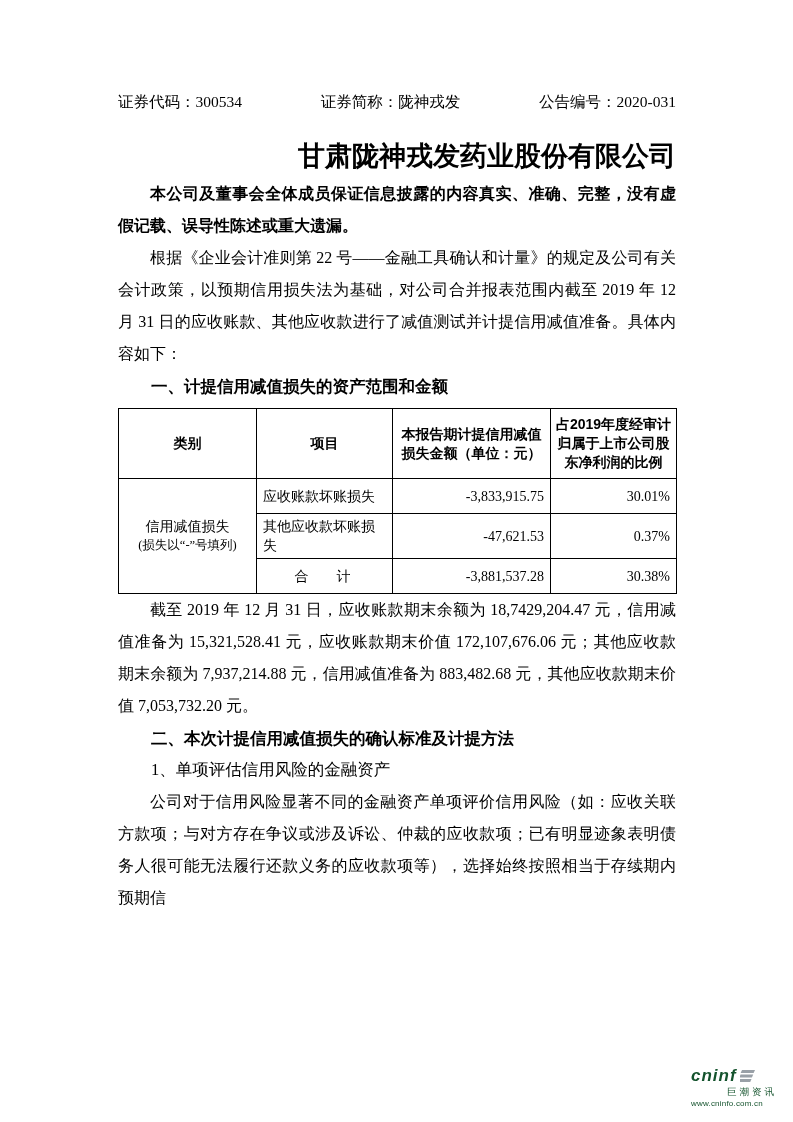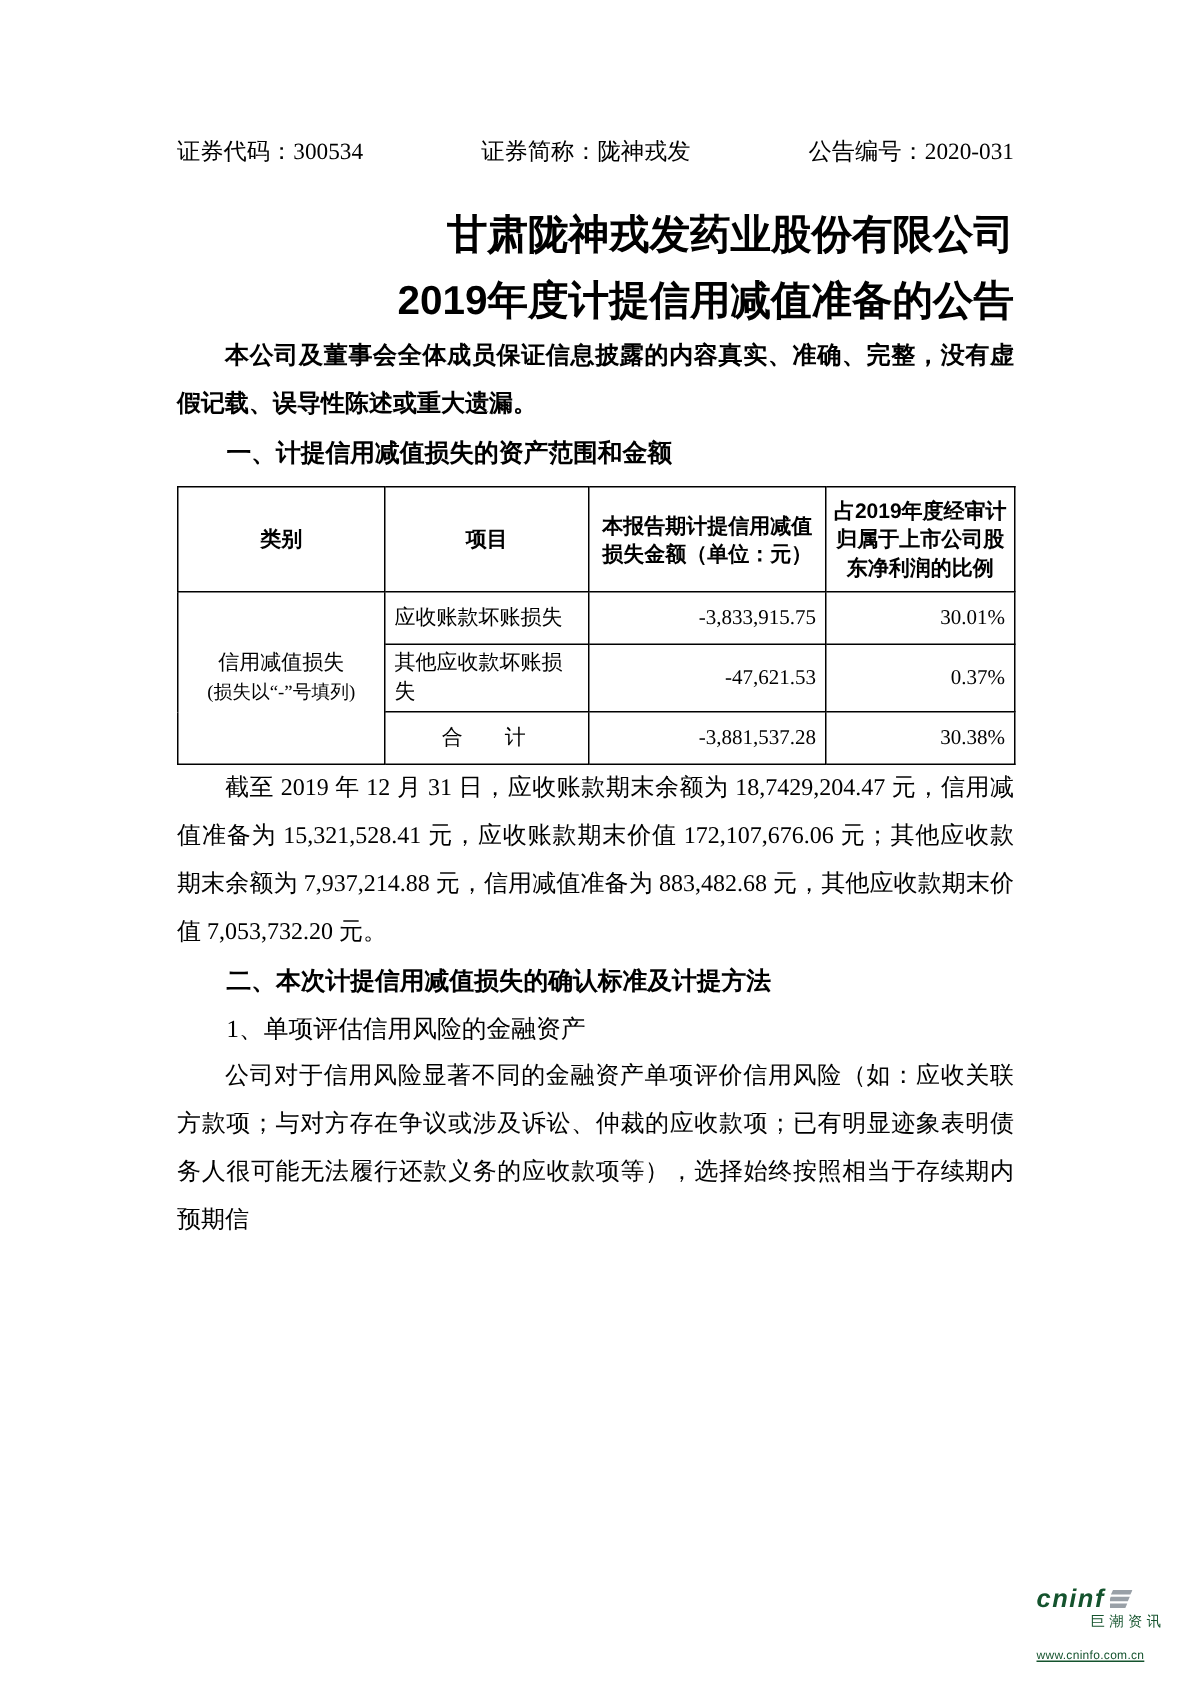--- a/index.html
+++ b/index.html
@@ -53,40 +53,40 @@
   .sub-item{margin:0;font-size:16.5px;line-height:32px;text-indent:2em;}
   .cninfo-logo{
     position:absolute;right:16px;bottom:14px;color:#14532d;
     font-family:"Liberation Sans","DejaVu Sans",sans-serif;line-height:1.15;
   }
   .cninfo-logo .brand-row{
     display:flex;align-items:center;gap:3px;
     font-weight:bold;font-style:italic;font-size:17px;letter-spacing:1px;
   }
   .cninfo-logo .cn-name{font-size:9.5px;letter-spacing:3px;margin-top:1px;margin-left:36px;}
-  .cninfo-logo .url{font-size:8px;margin-top:11px;letter-spacing:.2px;text-decoration:underline;}
+  .cninfo-logo .url{font-size:8px;margin-top:1px;letter-spacing:.2px;}
 </style>
 </head>
 <body>
 
 <div class="page">
 
   <div class="doc-header">
     <span>证券代码：300534</span>
     <span>证券简称：陇神戎发</span>
     <span>公告编号：2020-031</span>
   </div>
 
   <div class="doc-title">
     <div>甘肃陇神戎发药业股份有限公司</div>
-    <div>2019年度计提信用减值准备的公告</div>
   </div>
 
   <p class="body-text declaration">本公司及董事会全体成员保证信息披露的内容真实、准确、完整，没有虚假记载、误导性陈述或重大遗漏。</p>
 
+  <p class="body-text para-basis">根据《企业会计准则第 22 号——金融工具确认和计量》的规定及公司有关会计政策，以预期信用损失法为基础，对公司合并报表范围内截至 2019 年 12 月 31 日的应收账款、其他应收款进行了减值测试并计提信用减值准备。具体内容如下：</p>
 
   <p class="section-heading">一、计提信用减值损失的资产范围和金额</p>
 
 
   <table class="impairment">
     <colgroup>
       <col class="c1">
         <col class="c2">
         <col class="c3">
         <col class="c4">

